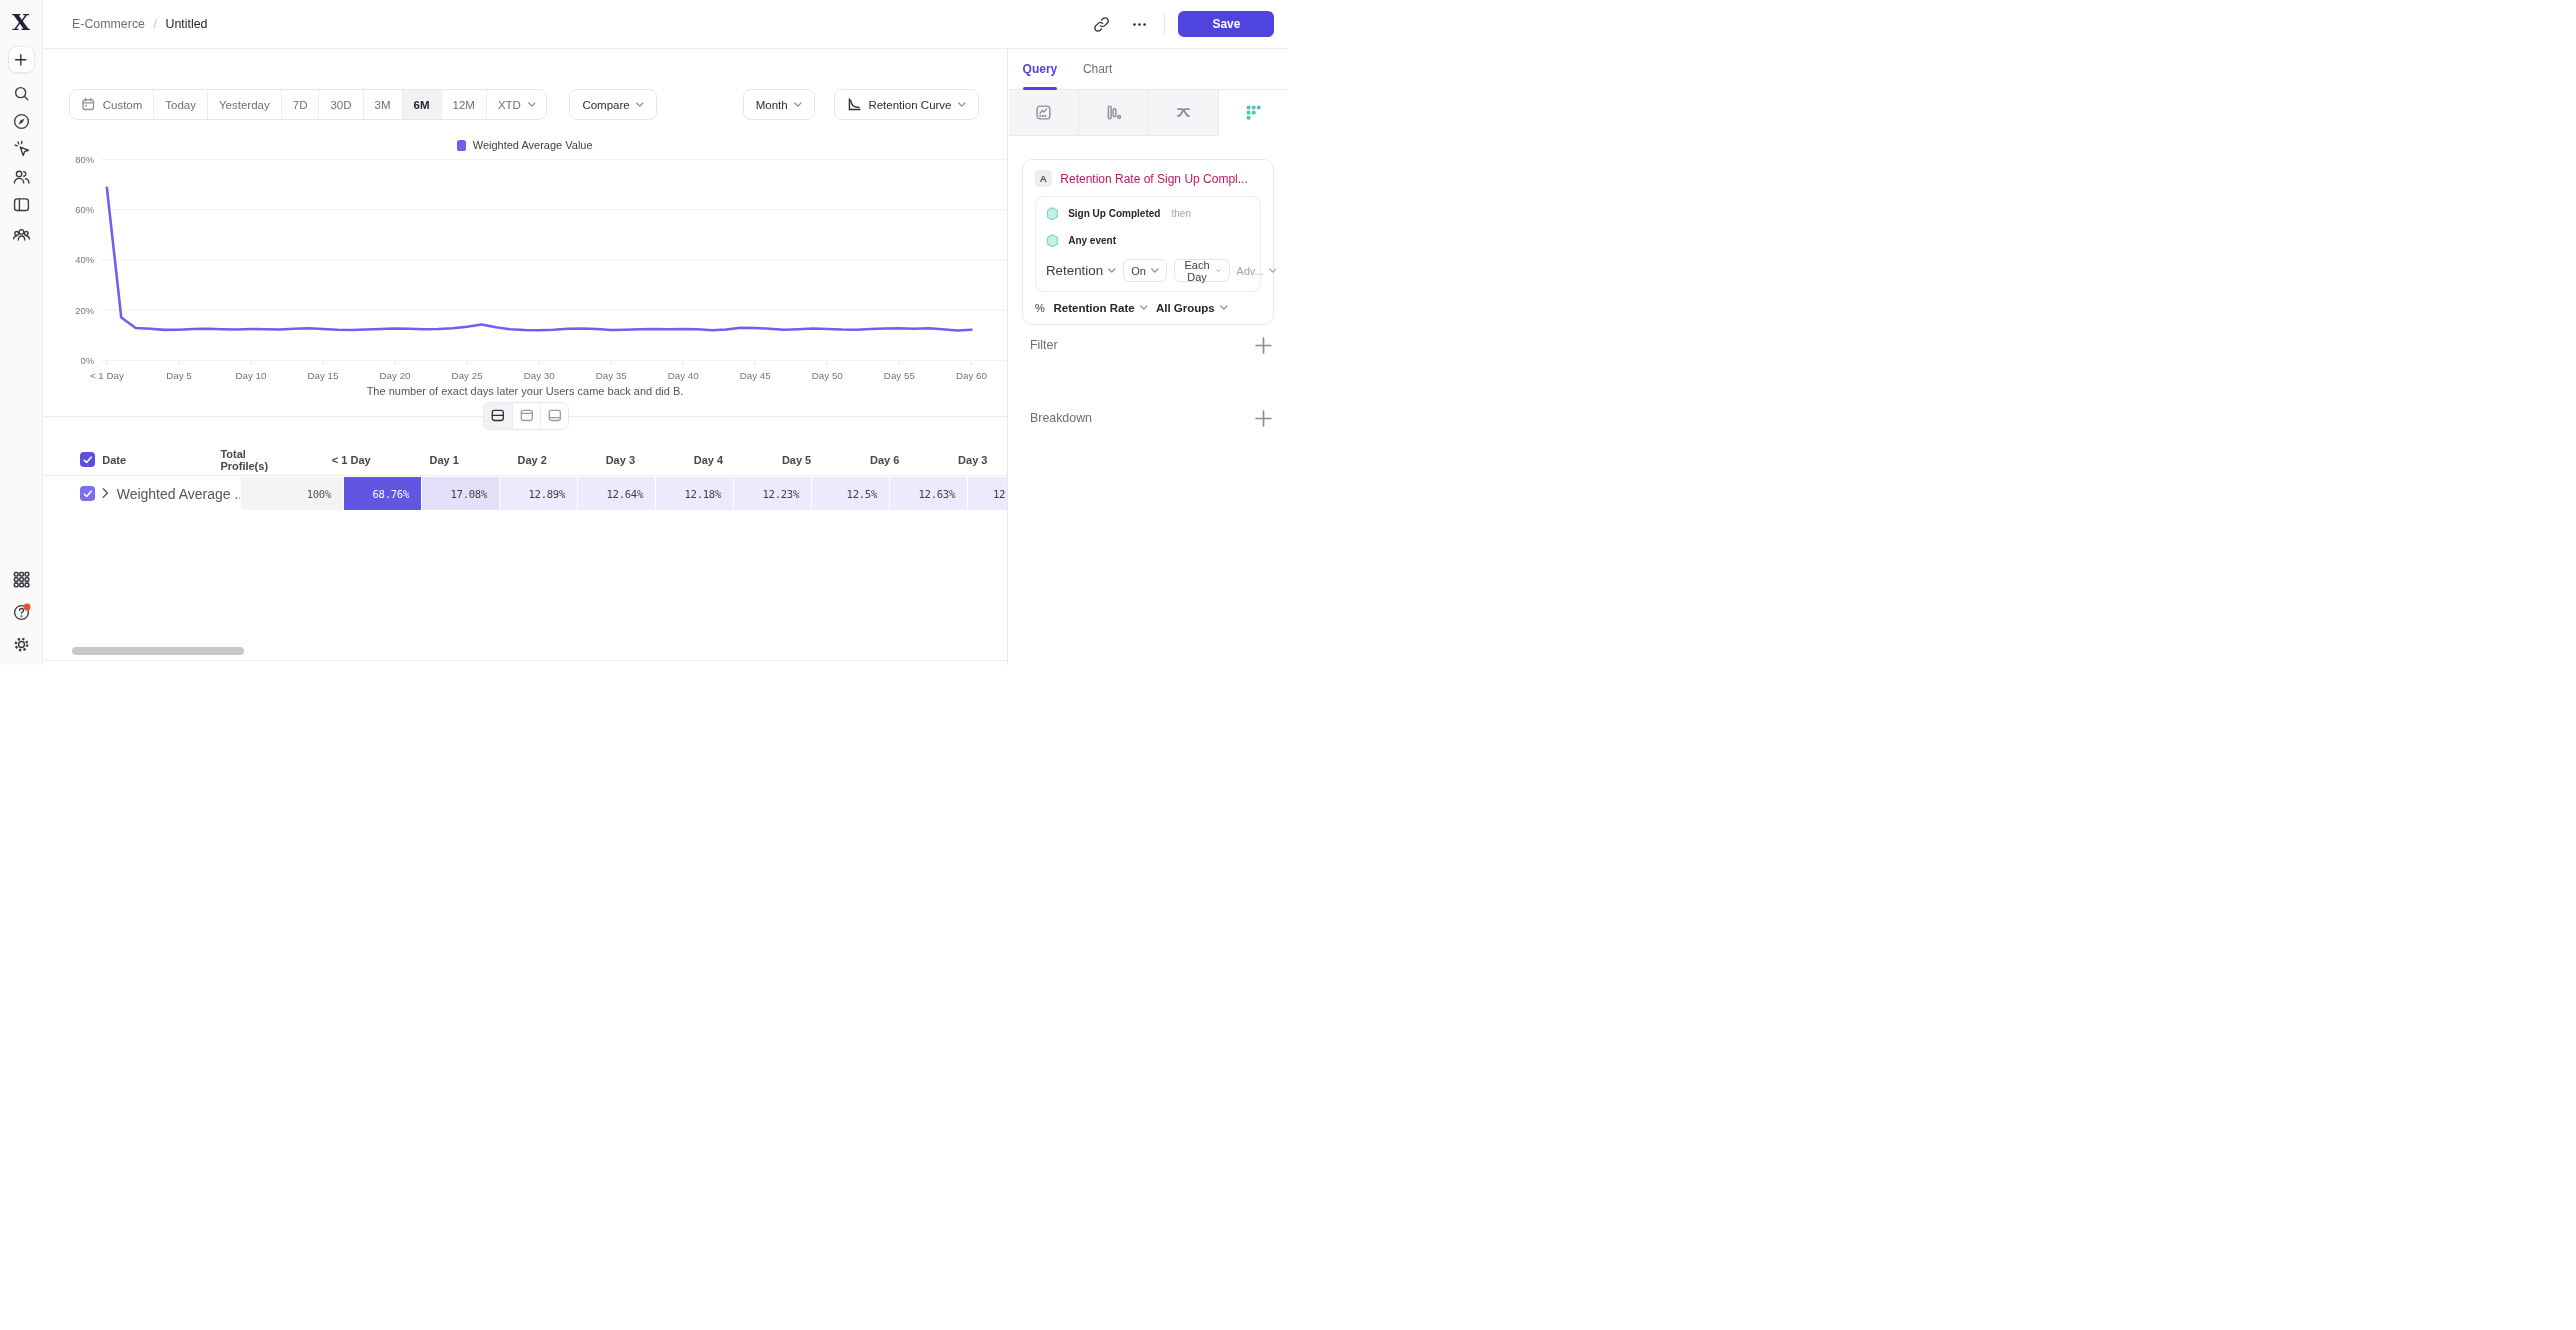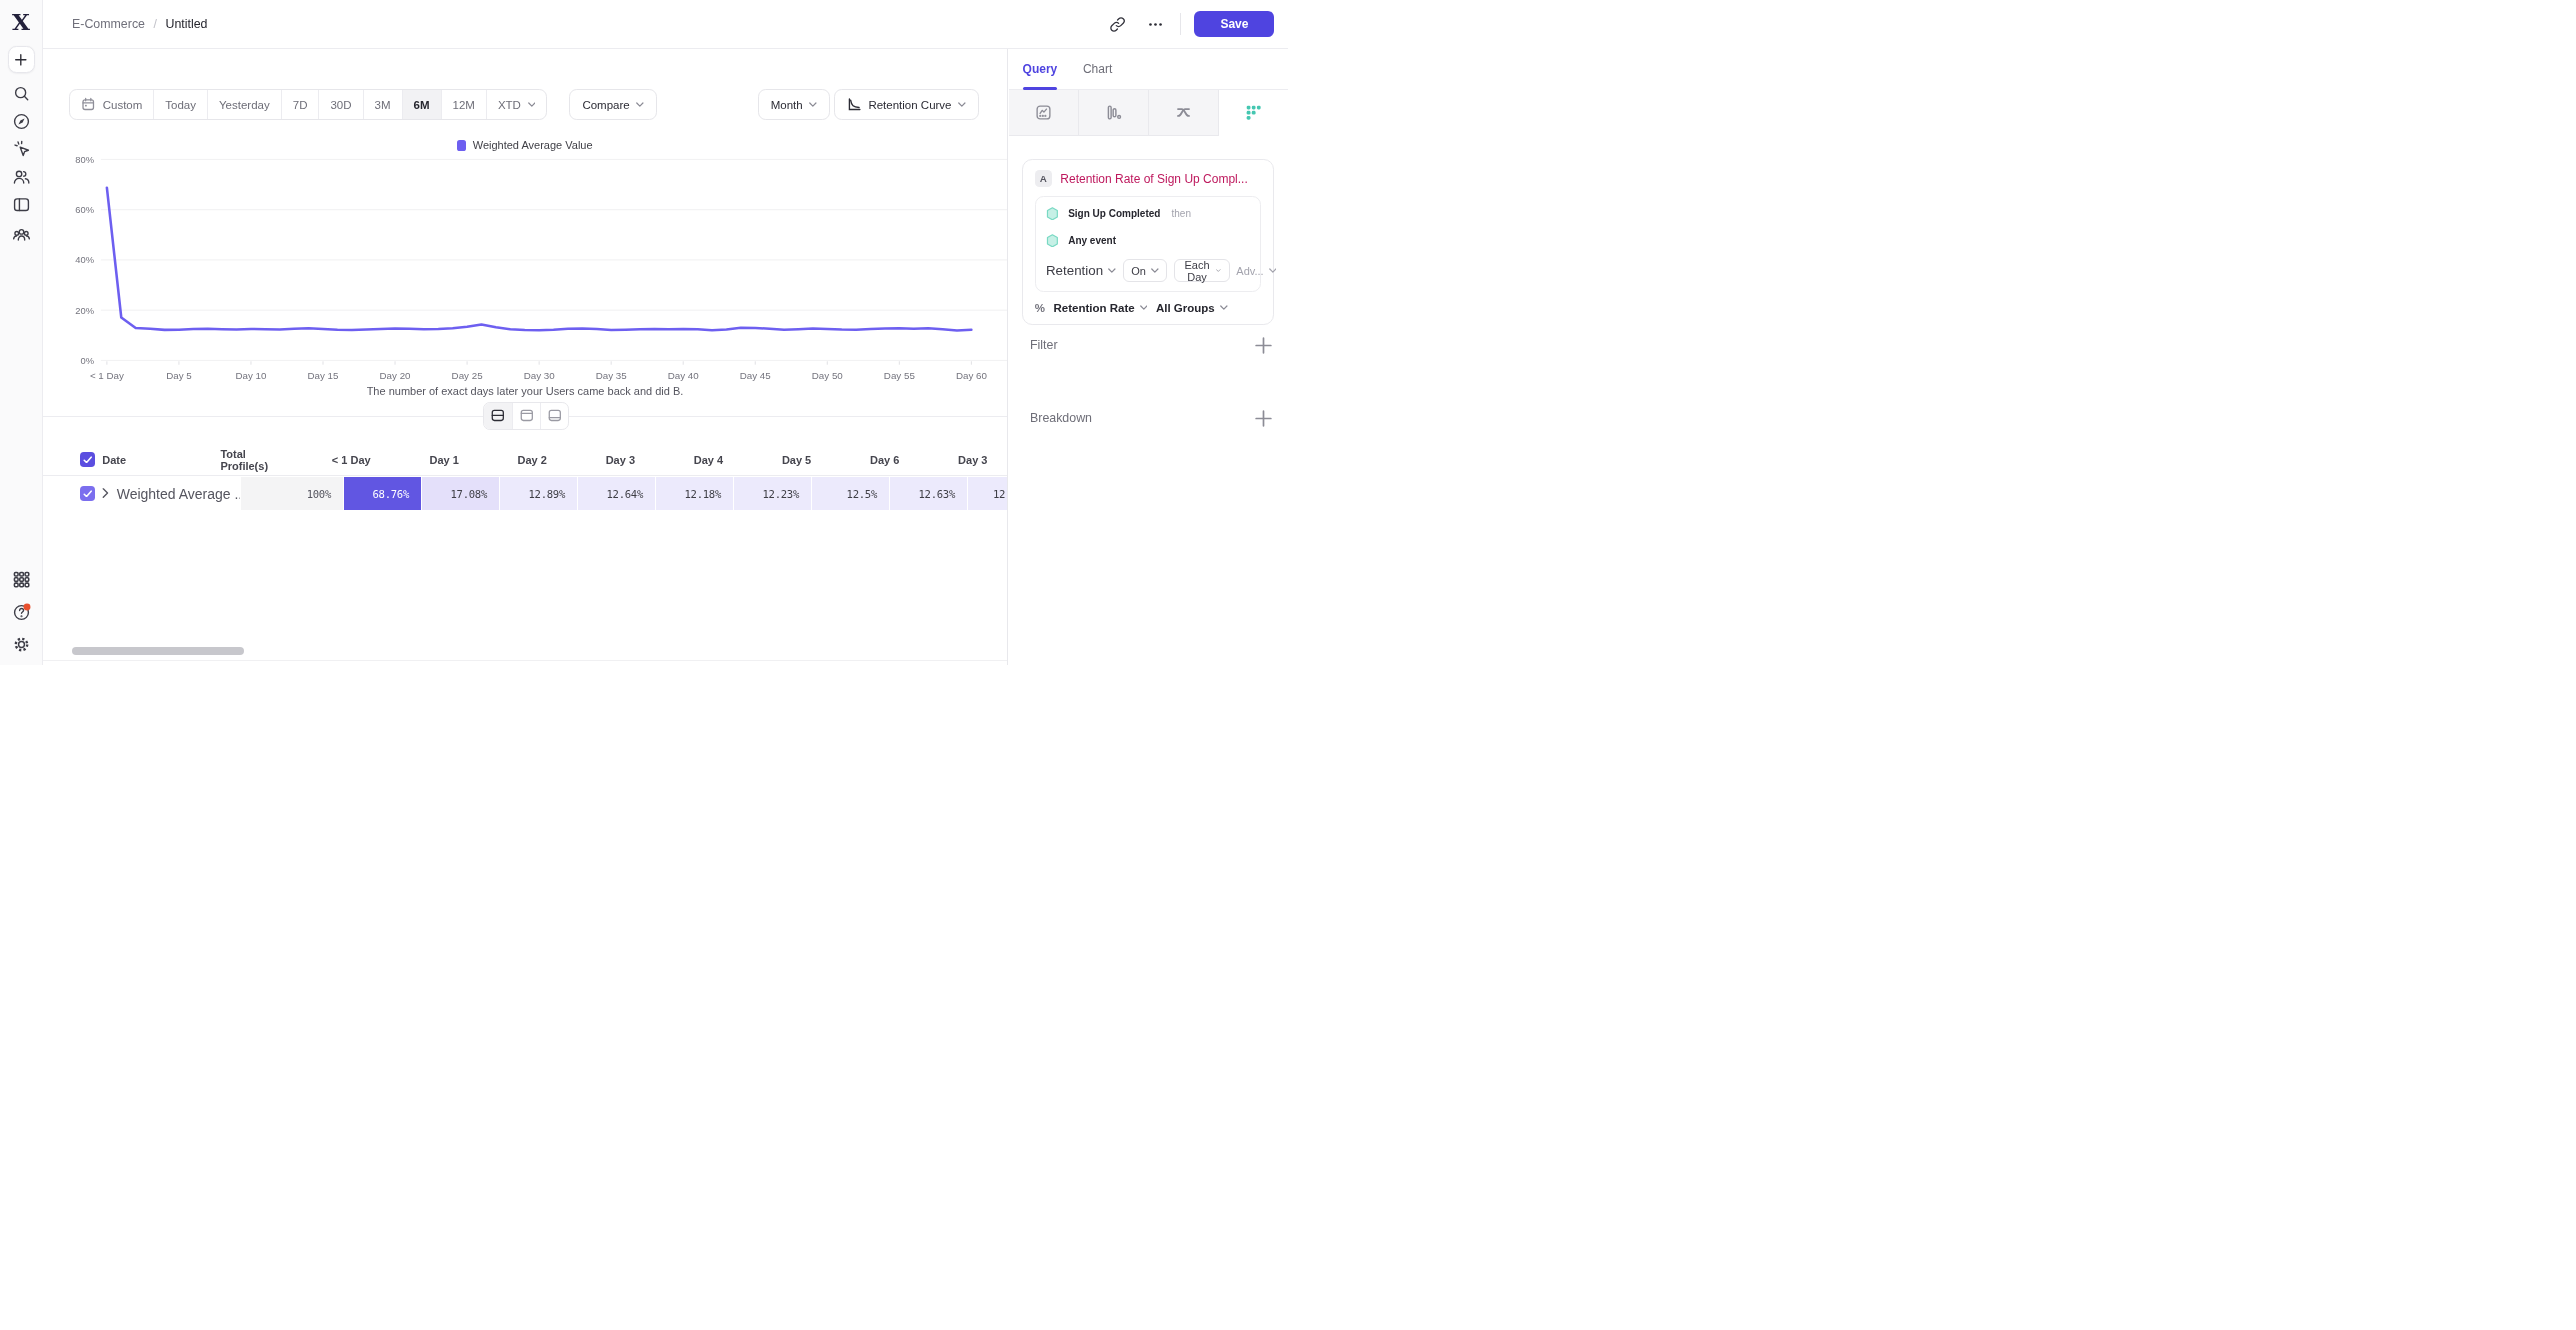--- a/index.html
+++ b/index.html
@@ -19,27 +19,27 @@
   
   .topbar { position:absolute; left:43px; right:0; top:0; height:49px; background:#fff; border-bottom:0.9px solid #ececf0; display:flex; align-items:center; }
   .breadcrumb { display:flex; align-items:center; margin-left:29px; font-size:12.4px; }
   .bc-parent { color:#70707b; }
   .bc-sep { color:#c2c2c9; margin:0 8.5px; }
   .bc-current { color:#26262e; font-weight:500; }
   .top-actions { margin-left:auto; margin-right:13.6px; display:flex; align-items:center; }
   .icon-btn { width:25.6px; height:25.6px; display:flex; align-items:center; justify-content:center; color:#33333c; }
   .icon-btn svg { width:17px; height:17px; }
   .top-divider { width:0.9px; height:22px; background:#e6e6ea; margin:0 13.6px 0 12px; }
-  .save-btn { height:25.6px; padding:0 26px; background:var(--accent); color:#fff; font-size:12px; font-weight:600; border-radius:6px; display:flex; align-items:center; }
+  .save-btn { height:25.6px; padding:0 34px; background:var(--accent); color:#fff; font-size:12px; font-weight:600; border-radius:6px; display:flex; align-items:center; }
 
   
   .content { position:absolute; left:43px; top:49px; width:965px; bottom:0; background:#fff; overflow:hidden; border-right:0.9px solid #e8e8ec; }
   .toolbar { position:absolute; top:40px; left:26.4px; right:28px; height:31px; display:flex; align-items:center; justify-content:space-between; }
   .tb-left { display:flex; align-items:center; gap:22px; }
-  .tb-right { display:flex; align-items:center; gap:4px; }
+  .tb-right { display:flex; align-items:center; gap:19px; }
   .range-ctl { display:flex; height:31px; border:0.9px solid #e6e6ea; border-radius:7.7px; background:#fff; overflow:hidden; }
   .range-item { display:flex; align-items:center; gap:6.8px; padding:0 11px; font-size:11.5px; color:#6e6e78; border-left:0.9px solid #ececf0; height:100%; }
   .range-item:first-child { border-left:none; }
   .range-item.sel { background:#f2f2f4; color:#26262e; font-weight:600; }
   .range-item svg.cal { width:14.5px; height:14.5px; color:#8f8f99; }
   .btn { height:31px; border:0.9px solid #e6e6ea; border-radius:7.7px; display:flex; align-items:center; gap:6.8px; padding:0 12px; font-size:11.5px; color:#2c2c35; font-weight:500; background:#fff; }
   .chev { width:7.7px; height:5.1px; fill:none; stroke:currentColor; stroke-width:1.6; stroke-linecap:round; stroke-linejoin:round; color:#8b8b95; }
   .curve-ic { width:14.5px; height:14.5px; color:#2c2c35; }
 
   .legend { position:absolute; top:90px; left:0; right:0; display:flex; justify-content:center; align-items:center; gap:6.8px; font-size:11px; color:#3f3f46; }

